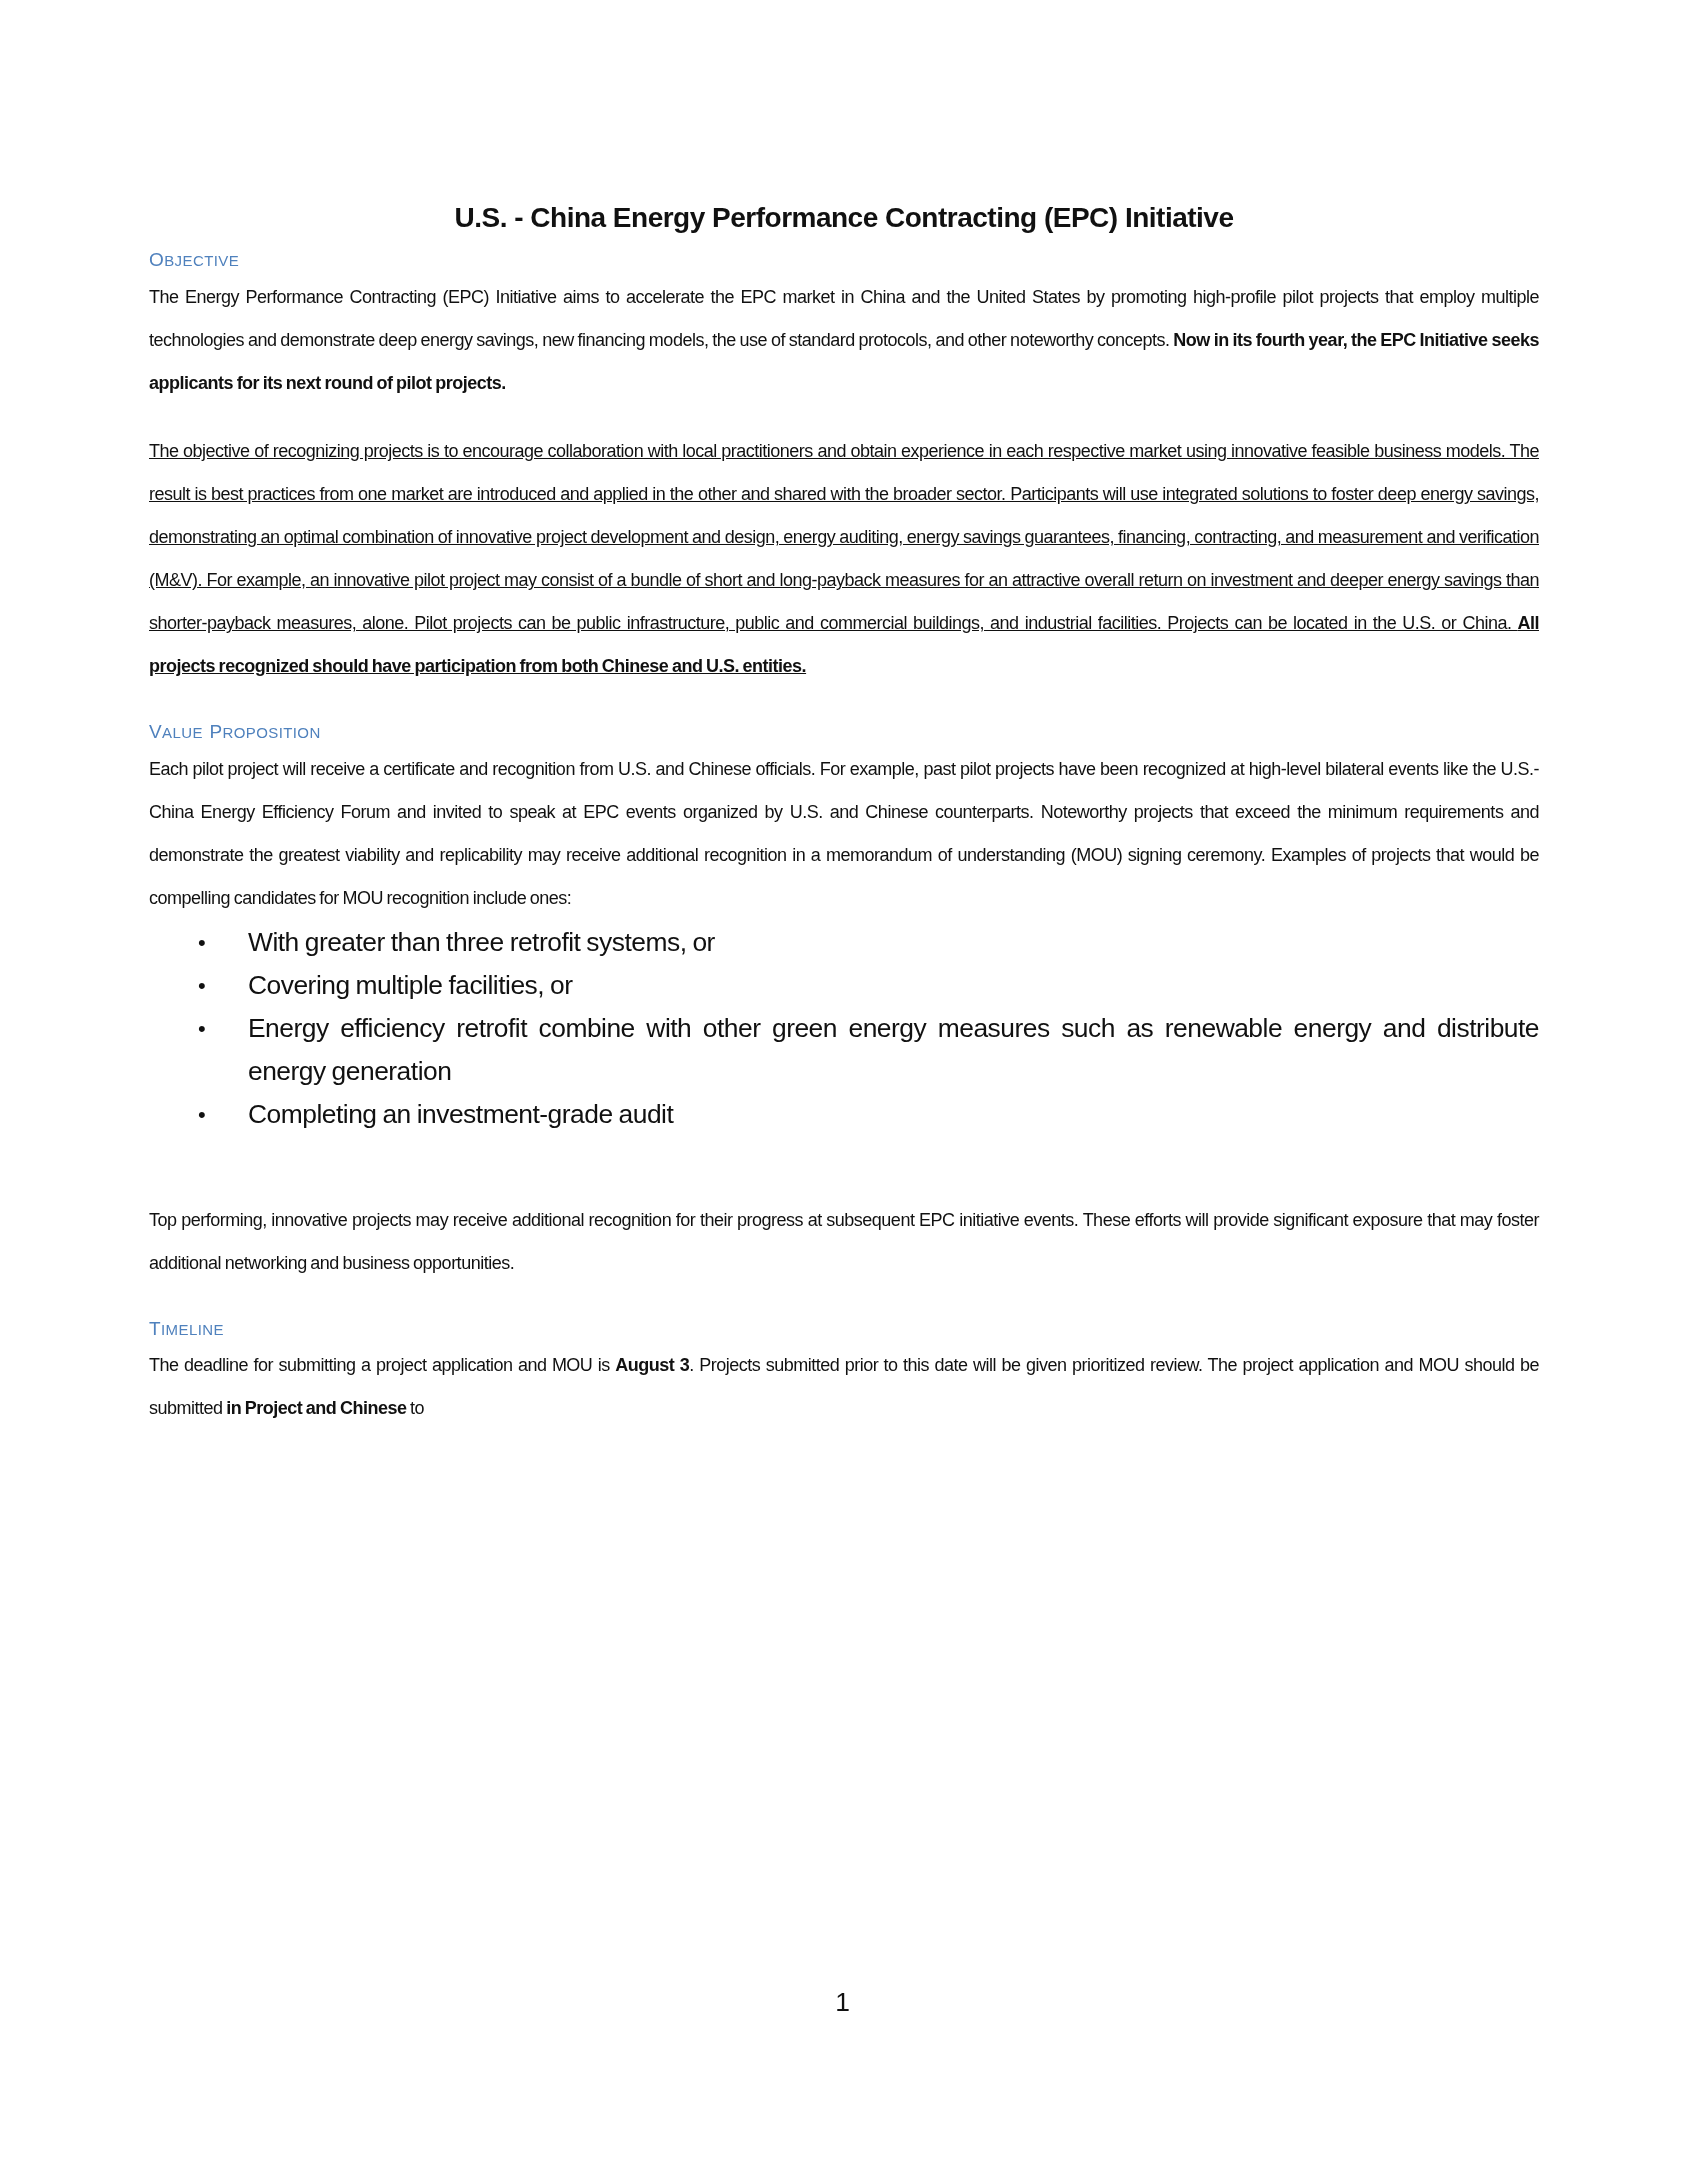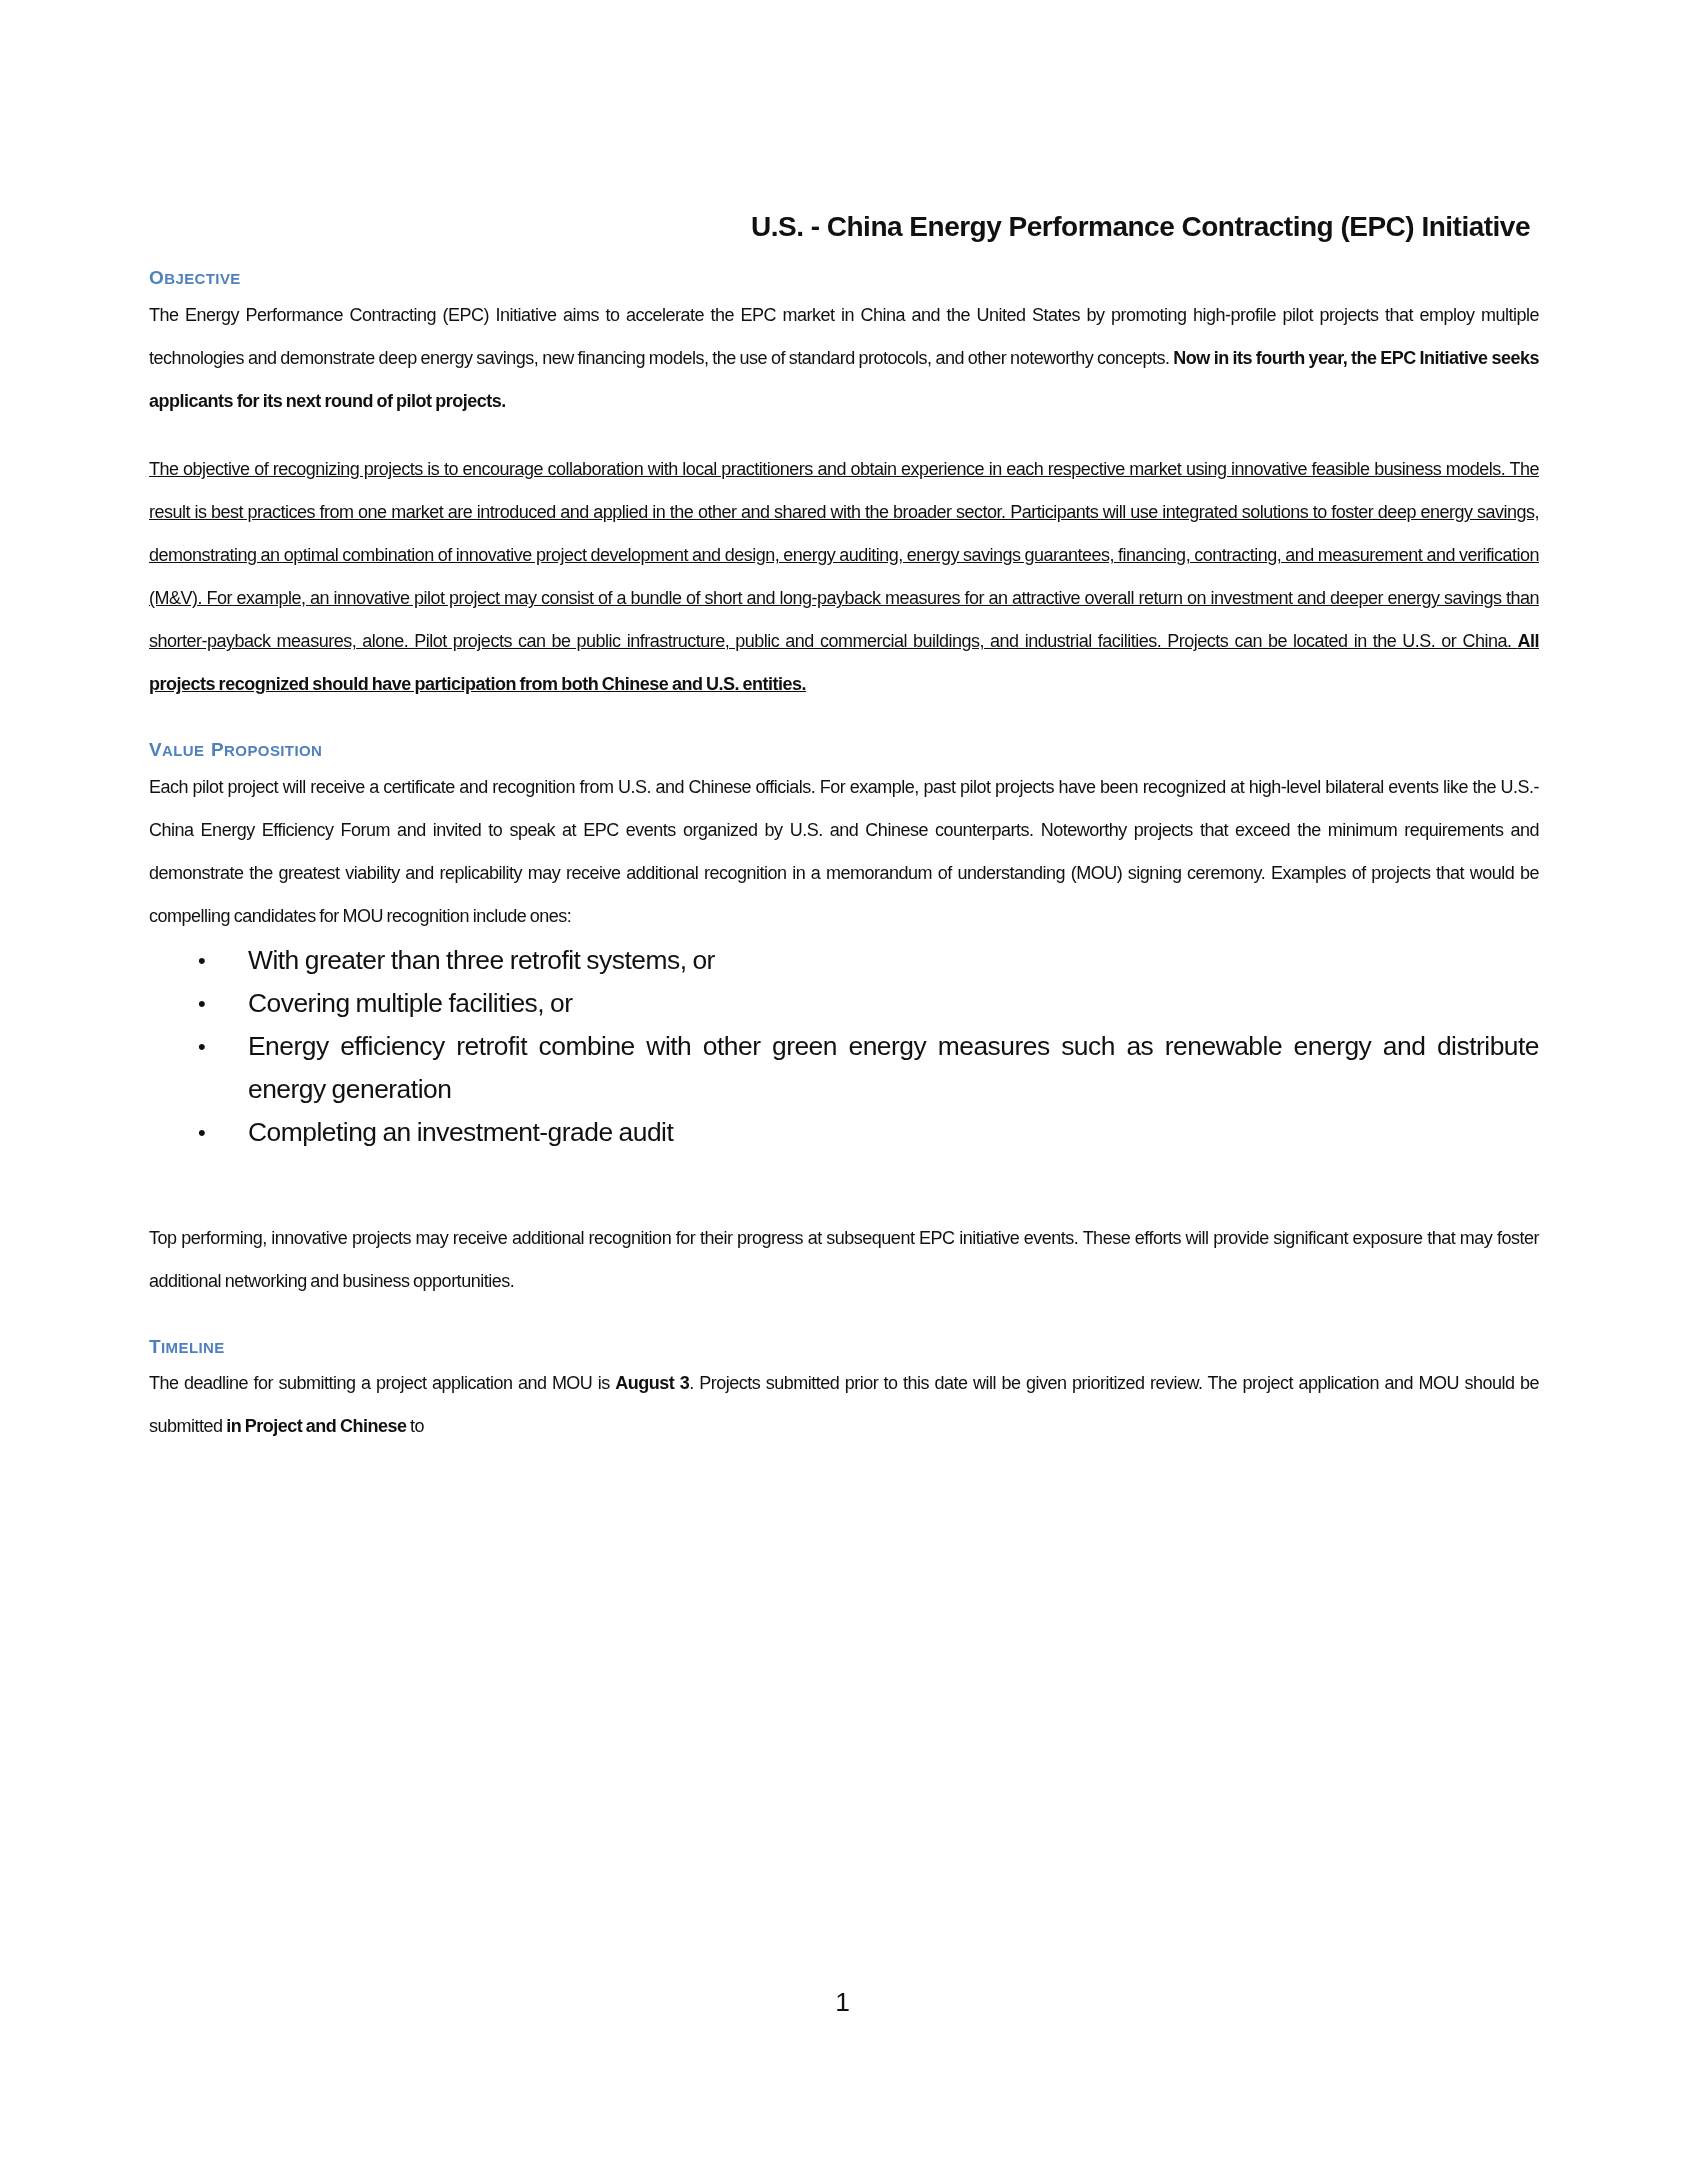--- a/index.html
+++ b/index.html
@@ -15,38 +15,38 @@
       font-family: "Liberation Sans", "DejaVu Sans", sans-serif;
       color: #111111;
     }
     .page {
       position: absolute;
       left: 149px;
       top: 194px;
       width: 1390px;
     }
     .subtitle {
-      text-align: right;
+      text-align: center;
       font-weight: bold;
       font-size: 28px;
       letter-spacing: -0.5px;
       line-height: 48px;
-      margin: 9px;
+      margin: 0;
     }
     .title {
       text-align: center;
       font-weight: bold;
       font-size: 39px;
       letter-spacing: -0.7px;
       line-height: 55px;
       margin: 12px 0 19px 0;
     }
     .section-heading {
       color: #4F81BD;
-      font-weight: bold;
+      font-weight: normal;
       font-size: 22px;
       font-variant: small-caps;
       text-transform: lowercase;
       letter-spacing: 0.4px;
       line-height: 31px;
       margin: 0 0 1.7px 0;
     }
     .section-heading::first-letter {
       text-transform: uppercase;
     }

